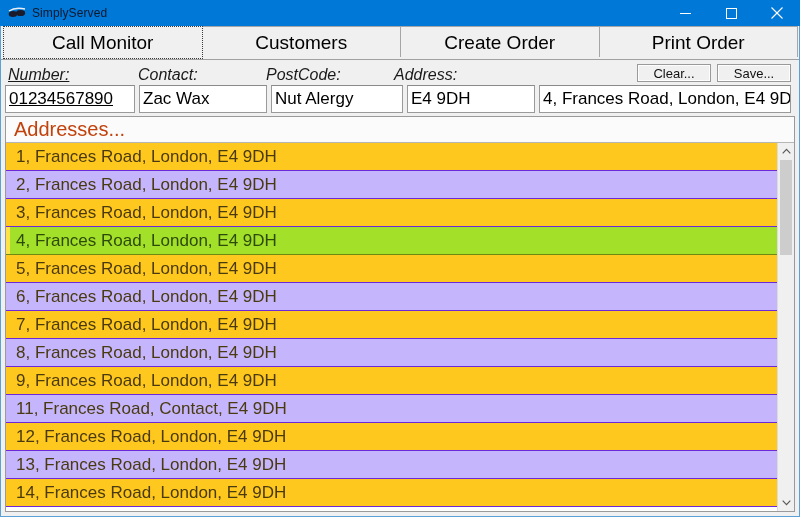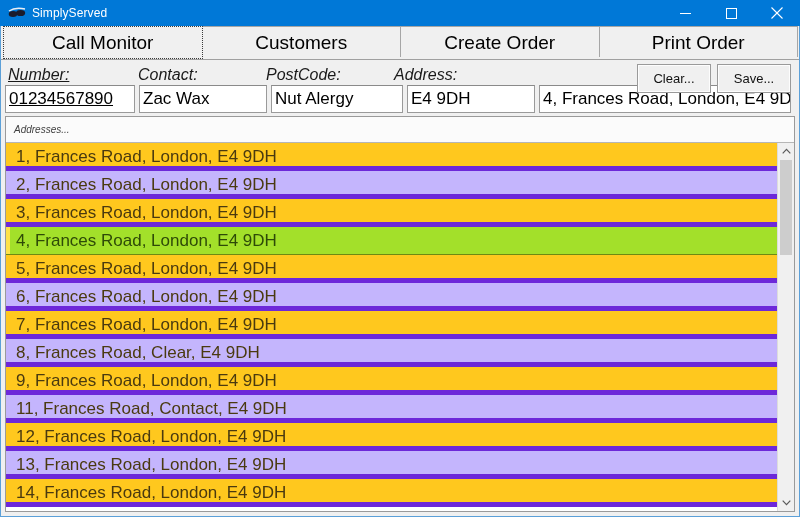--- a/index.html
+++ b/index.html
@@ -40,21 +40,21 @@
   .title-icon {
     width: 18px;
     height: 18px;
     margin-left: 8px;
     margin-right: 6px;
     display: flex;
     align-items: center;
     justify-content: center;
   }
   .title-text {
-    color: #ffffff;
+    color: #0f172a;
     font-size: 12px;
     font-family: "Liberation Sans", sans-serif;
     letter-spacing: 0.1px;
   }
   .win-controls {
     position: absolute;
     right: 0;
     top: 0;
     height: 26px;
     display: flex;
@@ -158,21 +158,21 @@
 
   .btnbar {
     position: absolute;
     right: 4px;
     top: 2px;
     display: flex;
     gap: 6px;
   }
   .smallbtn {
     width: 74px;
-    height: 29px;
+    height: 18px;
     background: #f0f0f0;
     border: 1px solid #9a9a9a;
     box-shadow: inset 0 0 0 1px #fdfdfd;
     font-size: 13px;
     font-family: "Liberation Sans", sans-serif;
     color: #111111;
     display: flex;
     align-items: center;
     justify-content: center;
     box-sizing: border-box;
@@ -190,23 +190,22 @@
     position: relative;
   }
   .list-header {
     flex: 0 0 26px;
     height: 26px;
     background: #fbfbfb;
     border-bottom: 1px solid #b6b6b6;
     display: flex;
     align-items: center;
     padding-left: 8px;
-    font-style: italic;
-    font-size: 10px;
-    color: #404040;
+    font-size: 20px;
+    color: #c2410c;
     font-family: "Liberation Sans", sans-serif;
     box-sizing: border-box;
   }
   .list-body {
     flex: 1 1 auto;
     display: flex;
     overflow: hidden;
     position: relative;
   }
   .list-rows {
@@ -217,21 +216,21 @@
   .row {
     height: 28px;
     line-height: 27px;
     box-sizing: border-box;
     font-size: 17px;
     font-family: "Liberation Sans", sans-serif;
     color: #4a3a10;
     padding-left: 10px;
     white-space: nowrap;
     overflow: hidden;
-    border-bottom: 5px solid #6d28d9;
+    border-bottom: 1px solid #6d28d9;
     position: relative;
   }
   .row.odd  { background: #ffc81e; }
   .row.even { background: #c4b5fd; }
   .row.selected {
     background: #a3e02a;
     color: #2e4a08;
     border-bottom: 1px solid #6e8a12;
     box-shadow: inset 4px 0 0 #ffe24a;
   }
@@ -346,21 +345,21 @@
     <div class="list-header">Addresses...</div>
     <div class="list-body">
       <div class="list-rows">
           <div class="row odd">1, Frances Road, London, E4 9DH</div>
           <div class="row even">2, Frances Road, London, E4 9DH</div>
           <div class="row odd">3, Frances Road, London, E4 9DH</div>
           <div class="row even selected">4, Frances Road, London, E4 9DH</div>
           <div class="row odd">5, Frances Road, London, E4 9DH</div>
           <div class="row even">6, Frances Road, London, E4 9DH</div>
           <div class="row odd">7, Frances Road, London, E4 9DH</div>
-          <div class="row even">8, Frances Road, Clear, E4 9DH</div>
+          <div class="row even">8, Frances Road, London, E4 9DH</div>
           <div class="row odd">9, Frances Road, London, E4 9DH</div>
           <div class="row even">11, Frances Road, Contact, E4 9DH</div>
           <div class="row odd">12, Frances Road, London, E4 9DH</div>
           <div class="row even">13, Frances Road, London, E4 9DH</div>
           <div class="row odd">14, Frances Road, London, E4 9DH</div>
         </div>
       <div class="vscroll">
         <div class="sb-arrow">
           <svg width="9" height="7" viewBox="0 0 9 7" aria-hidden="true">
             <path d="M0.7 5.4 L4.5 1.4 L8.3 5.4" fill="none" stroke="#5a5a5a" stroke-width="1.2"></path>

